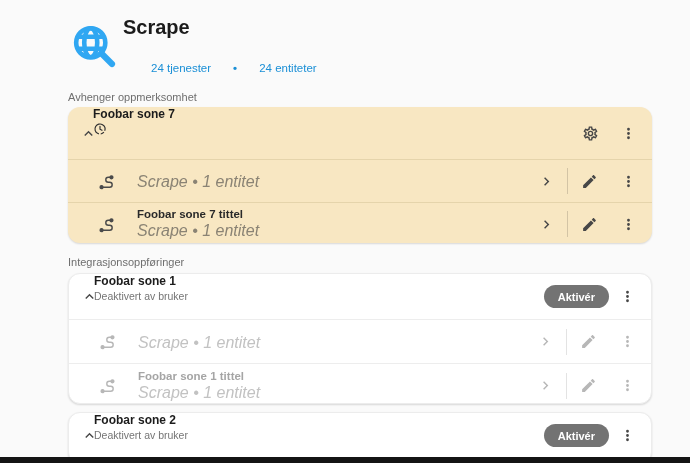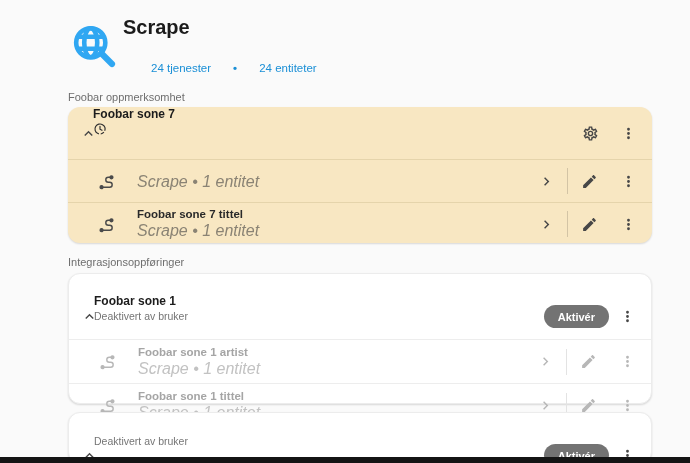--- a/index.html
+++ b/index.html
@@ -37,21 +37,21 @@
     box-shadow:0 1px 2px rgba(0,0,0,0.14);
   }
   .card.amber { top:107px; height:136px; background:#f8e7c2; }
   .card.white { background:#ffffff; border:1px solid #ececec; }
   #card-entry-1 { top:273px; height:131px; }
   #card-entry-2 { top:412px; height:52px; }
 
   
   .entry-head { position:relative; width:100%; display:flex; align-items:flex-start; }
   .card.amber .entry-head { height:52px; }
-  .card.white .entry-head { height:45px;margin-top:20px; }
+  .card.white .entry-head { height:45px; }
   .collapse { position:absolute; left:8px; top:50%; transform:translateY(-50%); width:24px; height:24px; color:#4a4a4a; display:flex; align-items:center; justify-content:center; cursor:pointer; }
   .collapse svg { width:17px; height:17px; }
   .entry-head-main { margin-left:25px; }
   .entry-title { font-size:12px; font-weight:bold; color:#1c1c1c; }
   .entry-sub { font-size:10.5px; color:#757575; margin-top:2px; }
   .state-icon { width:14px; height:14px; color:#2f2f2f; margin-top:1px; display:block; }
   .state-msg { font-size:10.5px; color:#3a3a3a; margin-top:1px; }
 
   .head-actions { position:absolute; right:12px; top:50%; transform:translateY(-50%); display:flex; align-items:center; gap:14px; }
   .icon-btn { width:24px; height:24px; display:flex; align-items:center; justify-content:center; cursor:pointer; color:#474747; background:none; border:none; padding:0; }
@@ -137,21 +137,21 @@
       <use href="#i-scrape-logo"></use>
     </svg>
   <div class="hdr-title">Scrape</div>
   <div class="hdr-links">
     <a>24 tjenester</a>
     <span class="sep">•</span>
     <a>24 entiteter</a>
   </div>
 </div>
 
-<div class="section-label" id="label-attention">Foobar oppmerksomhet</div>
+<div class="section-label" id="label-attention">Avhenger oppmerksomhet</div>
 
 <div class="card amber">
   <div class="entry-head">
     <button class="collapse icon-btn" style="left:8px;">
         <svg>
           <use href="#i-chevron-up"></use>
         </svg>
       </button>
     <div class="entry-head-main">
       <div class="entry-title">Foobar sone 7</div>
@@ -256,21 +256,20 @@
     </div>
   </div>
 
   <div class="divider-h"></div>
 
   <div class="sub-row disabled">
     <svg class="row-icon">
         <use href="#i-route"></use>
       </svg>
     <div class="row-text">
-      <div class="row-title">Foobar sone 1 artist</div>
       <div class="row-sub">Scrape • 1 entitet</div>
     </div>
     <div class="row-actions">
       <button class="icon-btn chev">
           <svg>
             <use href="#i-chevron-right"></use>
           </svg>
         </button>
       <div class="vdivider"></div>
       <button class="icon-btn pencil">
@@ -318,20 +317,21 @@
 </div>
 
 <div class="card white" id="card-entry-2">
   <div class="entry-head">
     <button class="collapse icon-btn" style="left:8px;">
         <svg>
           <use href="#i-chevron-up"></use>
         </svg>
       </button>
     <div class="entry-head-main">
+      <div class="entry-title">Foobar sone 2</div>
       <div class="entry-sub">Deaktivert av bruker</div>
     </div>
     <div class="head-actions" style="gap:10px;">
       <button class="btn-activate">Aktivér</button>
       <button class="icon-btn">
           <svg>
             <use href="#i-dots"></use>
           </svg>
         </button>
     </div>

